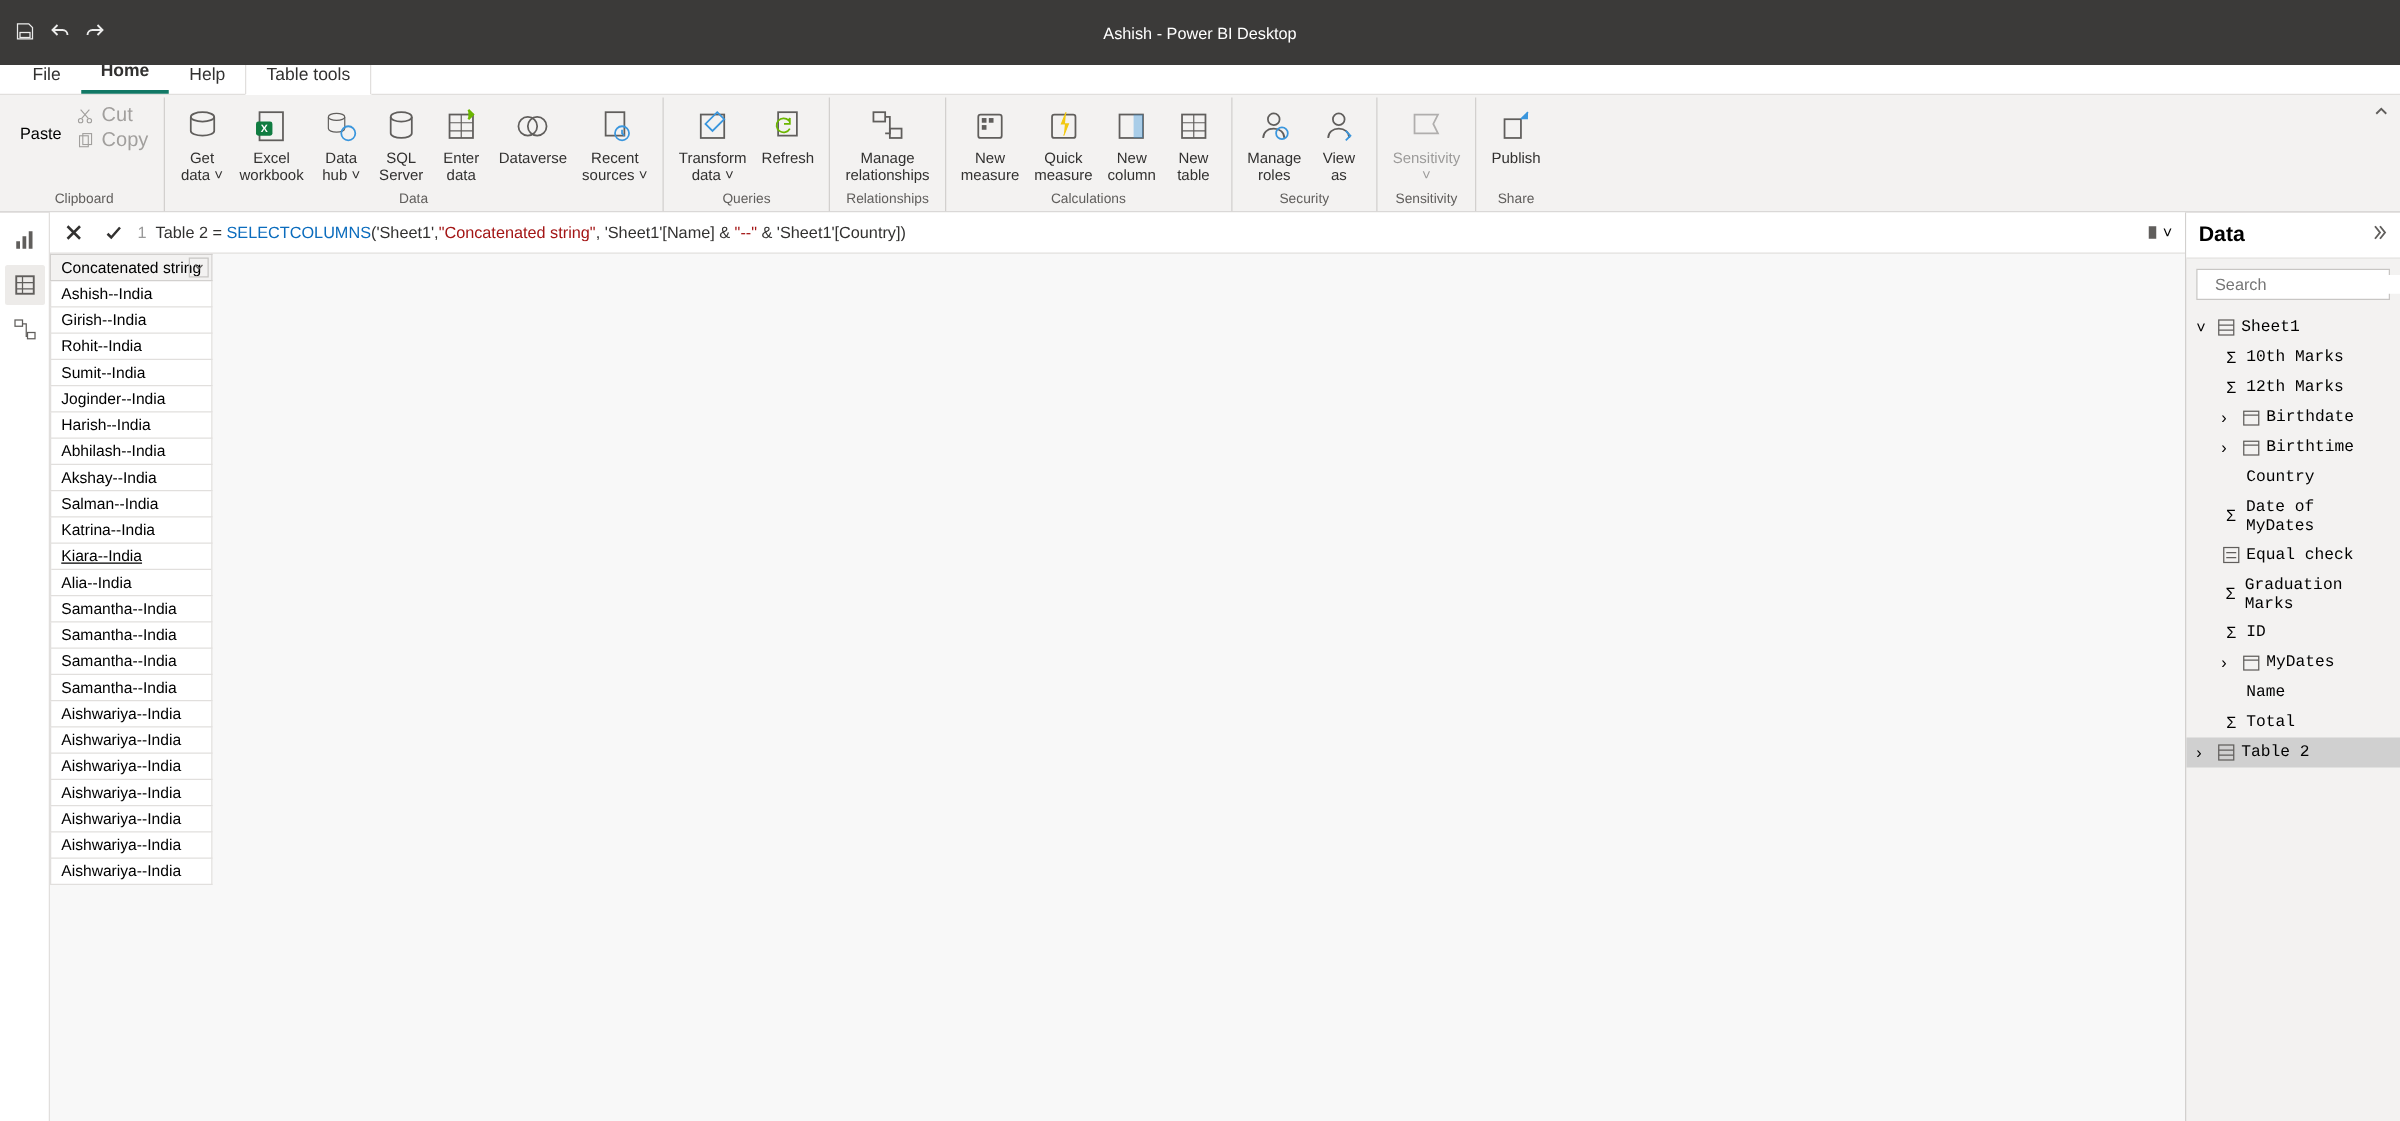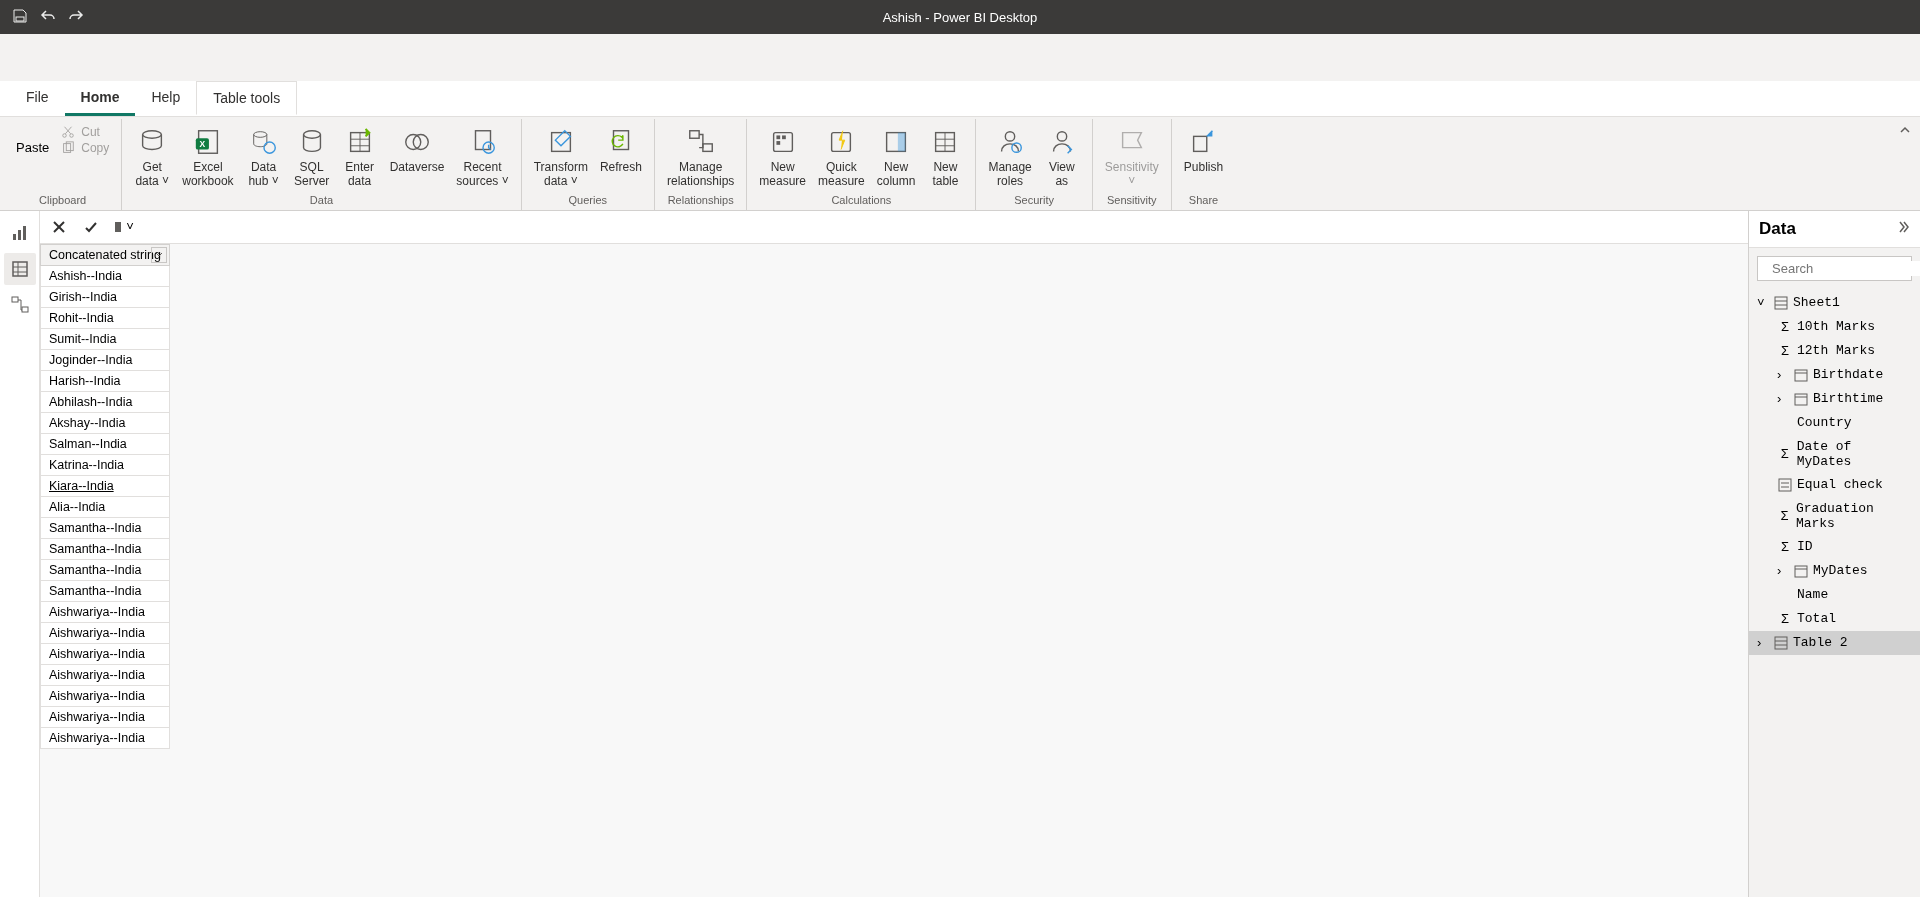--- a/index.html
+++ b/index.html
@@ -1,46 +1,46 @@
 <!DOCTYPE html>
 <html><head>
 <meta charset="utf-8">
 <style>
 * { margin: 0; padding: 0; box-sizing: border-box; font-family: "Segoe UI", Arial, sans-serif; }
 body { background: #f3f2f1; font-size: 13px; user-select: none; }
 
-.titlebar { background: #3b3a39; color: #fff; height: 34px; display: flex; align-items: center; position: relative; }
+.titlebar { background: #3b3a39; color: #fff; height: 52px; display: flex; align-items: center; position: relative; }
 .qat { display: flex; gap: 12px; padding: 0 12px; align-items: center; }
 .qat svg { width: 16px; height: 16px; fill: #fff; opacity: .9; }
 .title-center { position: absolute; left: 50%; transform: translateX(-50%); font-size: 13px; }
 .title-right { margin-left: auto; display: flex; align-items: center; gap: 14px; padding-right: 4px; }
 .avatar { width: 16px; height: 16px; border-radius: 50%; background: #fff; }
 .win-btn { width: 44px; height: 34px; display: flex; align-items: center; justify-content: center; }
 .win-btn svg { width: 12px; height: 12px; stroke: #fff; }
 
-.tabs { background: #fff; display: flex; align-items: flex-start; height: 36px; padding: 0 10px; border-bottom: 1px solid #e1dfdd; margin-top: 47px; }
+.tabs { background: #fff; display: flex; align-items: flex-end; height: 24px; padding: 0 10px; border-bottom: 1px solid #e1dfdd; }
 .tab { padding: 8px 16px; font-size: 14px; cursor: pointer; color: #323130; }
 .tab.home { border-bottom: 3px solid #117865; font-weight: 600; }
 .tab.active { background: #fff; border-top: 1px solid #e1dfdd; border-left: 1px solid #e1dfdd; border-right: 1px solid #e1dfdd; border-bottom: 1px solid #fff; margin-bottom: -1px; }
 
 .ribbon { background: #f3f2f1; display: flex; padding: 2px 4px 0 4px; border-bottom: 1px solid #d2d0ce; position: relative; }
 .group { display: flex; flex-direction: column; align-items: center; padding: 0 8px; border-right: 1px solid #d2d0ce; }
 .group-items { display: flex; gap: 4px; flex: 1; align-items: flex-start; padding-top: 4px; }
 .rbtn { display: flex; flex-direction: column; align-items: center; justify-content: flex-start; min-width: 44px; padding: 2px 4px; cursor: pointer; color: #323130; gap: 2px; }
 .rbtn .ico { height: 34px; display: flex; align-items: center; justify-content: center; }
 .rbtn .ico svg { width: 30px; height: 30px; }
 .rbtn .lbl { font-size: 12px; text-align: center; line-height: 1.15; }
 .group-label { font-size: 11px; color: #605e5c; text-align: center; padding: 3px 0 4px; width: 100%; }
 .sens { opacity: .45; }
 .ribbon-collapse { position: absolute; right: 8px; top: 6px; cursor: pointer; }
 
 .clipboard-group .group-items { align-items: stretch; }
 .clipboard-left { display: flex; flex-direction: column; align-items: center; padding: 2px 4px; }
 .clipboard-right { display: flex; flex-direction: column; justify-content: flex-start; gap: 2px; padding: 2px 4px; color: #a19f9d; }
-.clip-row { display: flex; align-items: center; gap: 6px; font-size: 12px; }
+.clip-row { display: flex; align-items: center; gap: 6px; font-size: 16px; }
 
 .workspace { display: flex; height: calc(100vh - 34px - 36px - 100px); }
 .viewbar { width: 40px; background: #fff; border-right: 1px solid #e1dfdd; display: flex; flex-direction: column; align-items: center; padding-top: 6px; gap: 4px; }
 .viewbtn { width: 32px; height: 32px; display: flex; align-items: center; justify-content: center; border-radius: 2px; cursor: pointer; }
 .viewbtn.active { background: #edebe9; }
 .viewbtn svg { width: 18px; height: 18px; fill: #605e5c; }
 
 .main { flex: 1; background: #f8f8f8; position: relative; }
 .formula-bar { display: flex; align-items: center; background: #fff; border-bottom: 1px solid #e1dfdd; padding: 4px 6px; gap: 6px; font-family: Consolas, monospace; font-size: 13px; }
 .fb-btn { width: 26px; height: 24px; display: flex; align-items: center; justify-content: center; cursor: pointer; }
@@ -386,20 +386,21 @@
           <svg viewBox="0 0 16 16">
             <line x1="3" y1="3" x2="13" y2="13" stroke-width="2"></line>
             <line x1="13" y1="3" x2="3" y2="13" stroke-width="2"></line>
           </svg>
         </div>
       <div class="fb-btn">
           <svg viewBox="0 0 16 16">
             <path d="M3 9l3 3 7-8" stroke-width="2"></path>
           </svg>
         </div>
+      <div class="formula-text"><span class="ln">1</span><span>Table 2 = </span><span class="kw">SELECTCOLUMNS</span><span>(</span><span>'Sheet1',</span><span class="str">"Concatenated string"</span><span>, 'Sheet1'[Name] &amp; </span><span class="str">"--"</span><span> &amp; 'Sheet1'[Country])</span></div>
       <div class="fb-drop"><svg width="12" height="12" viewBox="0 0 12 12">
             <rect x="1" y="1" width="6" height="10" fill="#605e5c"></rect>
           </svg> ˅</div>
     </div>
     <div class="data-area">
       <table class="dtable">
         <thead>
             <tr>
               <th><span>Concatenated string</span><span class="drop">
                   <svg width="8" height="8" viewBox="0 0 8 8">

